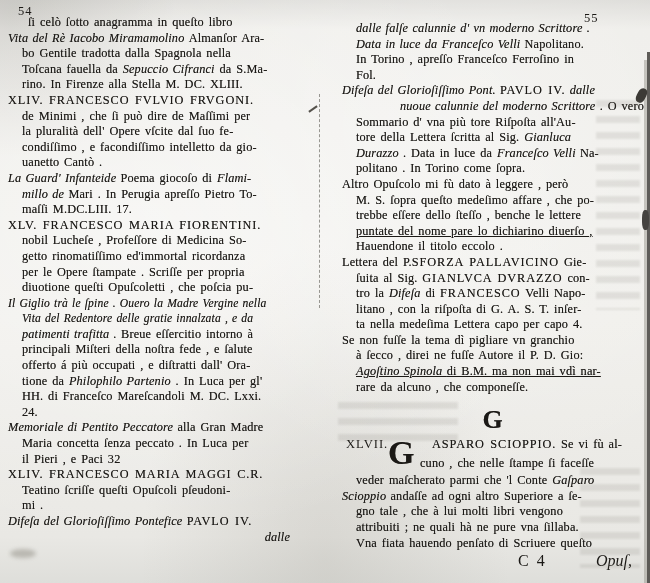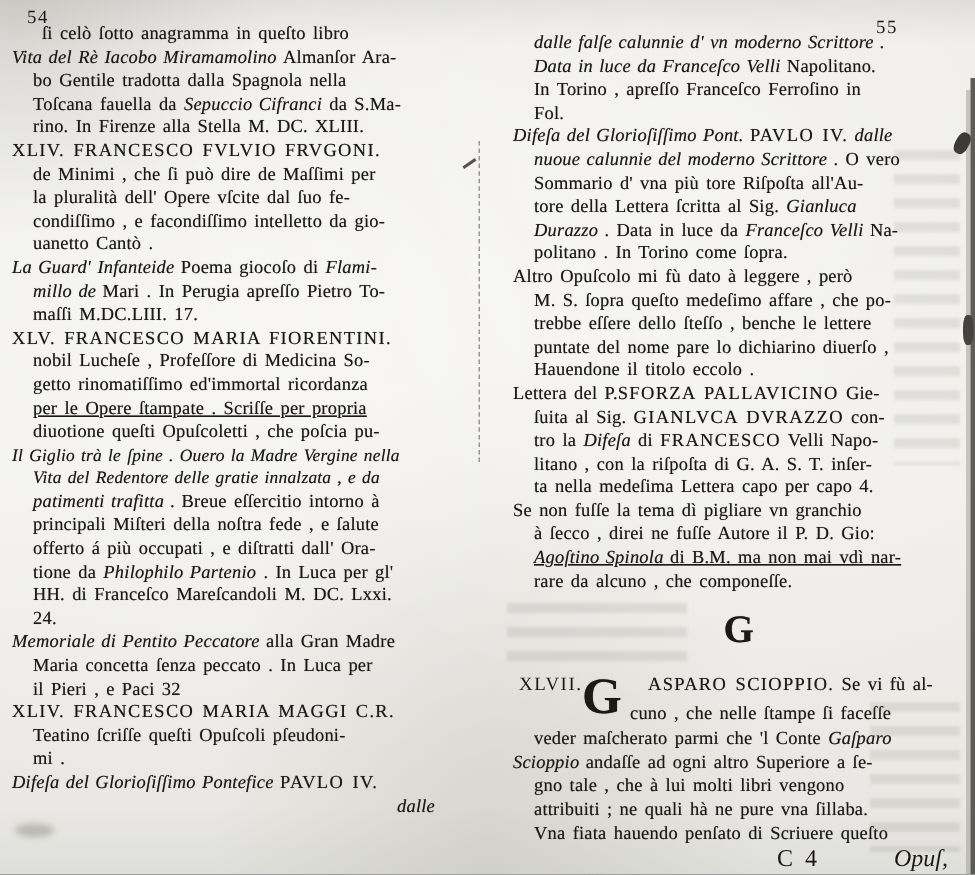--- a/index.html
+++ b/index.html
@@ -28,21 +28,21 @@
   .sg-r{font-style:normal;}
   .sg-i{font-style:italic;word-spacing:1px;}
   .sg-c{letter-spacing:.9px;}
   .sm{font-size:11.6px;}
   .cw{text-align:right;padding-right:20px;}
   .heading-g{
     text-align:center;font-size:26px;line-height:30px;height:30px;
     margin-top:10px;letter-spacing:1px;font-weight:bold;
     text-shadow:0 0 .5px rgba(20,18,14,.6);
   }
-  .dc-wrap{position:relative;margin-top:12px;}
+  .dc-wrap{position:relative;}
   .dc-line{height:19px;line-height:19px;}
   .dc-num{position:absolute;left:4px;top:2px;font-size:12.6px;letter-spacing:1px;}
   .dc-g{
     position:absolute;left:46px;top:1px;font-size:34px;line-height:34px;
     font-weight:bold;text-shadow:0 0 .6px rgba(20,18,14,.6);
   }
   .dc-l1{padding-left:90px;}
   .dc-l2{padding-left:78px;}
   .sig-line{position:relative;height:15.6px;margin-top:1px;}
   .sig-c4{position:absolute;left:176px;letter-spacing:2px;}
@@ -81,21 +81,21 @@
       <div class="line" style="padding-left: 14px; font-family: Liberation Serif, serif;"><span class="sg-r">de Minimi , che ſi può dire de Maſſimi per</span></div>
       <div class="line" style="padding-left: 14px;"><span class="sg-r">la pluralità dell' Opere vſcite dal ſuo fe-</span></div>
       <div class="line" style="padding-left: 14px;"><span class="sg-r">condiſſimo , e facondiſſimo intelletto da gio-</span></div>
       <div class="line" style="padding-left: 14px;"><span class="sg-r">uanetto Cantò .</span></div>
       <div class="line"><span class="sg-i">La Guard' Infanteide </span><span class="sg-r">Poema giocoſo di </span><span class="sg-i">Flami-</span></div>
       <div class="line" style="padding-left: 14px;"><span class="sg-i">millo de </span><span class="sg-r">Mari . In Perugia apreſſo Pietro To-</span></div>
       <div class="line" style="padding-left: 14px;"><span class="sg-r">maſſi M.DC.LIII. 17.</span></div>
       <div class="line"><span class="sg-c">XLV. FRANCESCO MARIA FIORENTINI.</span></div>
       <div class="line" style="padding-left: 14px;"><span class="sg-r">nobil Lucheſe , Profeſſore di Medicina So-</span></div>
       <div class="line" style="padding-left: 14px;"><span class="sg-r">getto rinomatiſſimo ed'immortal ricordanza</span></div>
-      <div class="line" style="padding-left: 14px; text-decoration: underline;"><span class="sg-r">per le Opere ſtampate . Scriſſe per propria</span></div>
+      <div class="line" style="padding-left: 14px;"><span class="sg-r">per le Opere ſtampate . Scriſſe per propria</span></div>
       <div class="line" style="padding-left: 14px;"><span class="sg-r">diuotione queſti Opuſcoletti , che poſcia pu-</span></div>
       <div class="line sm"><span class="sg-i">Il Giglio trà le ſpine . Ouero la Madre Vergine nella</span></div>
       <div class="line sm" style="padding-left: 14px;"><span class="sg-i">Vita del Redentore delle gratie innalzata , e da</span></div>
       <div class="line" style="padding-left: 14px;"><span class="sg-i">patimenti trafitta . </span><span class="sg-r">Breue eſſercitio intorno à</span></div>
       <div class="line" style="padding-left: 14px;"><span class="sg-r">principali Miſteri della noſtra fede , e ſalute</span></div>
       <div class="line" style="padding-left: 14px;"><span class="sg-r">offerto á più occupati , e diſtratti dall' Ora-</span></div>
       <div class="line" style="padding-left: 14px;"><span class="sg-r">tione da </span><span class="sg-i">Philophilo Partenio</span><span class="sg-r"> . In Luca per gl'</span></div>
       <div class="line" style="padding-left: 14px;"><span class="sg-r">HH. di Franceſco Mareſcandoli M. DC. Lxxi.</span></div>
       <div class="line" style="padding-left: 14px;"><span class="sg-r">24.</span></div>
       <div class="line"><span class="sg-i">Memoriale di Pentito Peccatore </span><span class="sg-r">alla Gran Madre</span></div>
@@ -108,29 +108,29 @@
       <div class="line cw"><span class="sg-i">dalle</span></div>
     </div>
 
   <div class="col col-right">
     <div id="col-right-top">
         <div class="line" style="padding-left: 14px;"><span class="sg-i">dalle falſe calunnie d' vn moderno Scrittore .</span></div>
         <div class="line" style="padding-left: 14px;"><span class="sg-i">Data in luce da Franceſco Velli </span><span class="sg-r">Napolitano.</span></div>
         <div class="line" style="padding-left: 14px;"><span class="sg-r">In Torino , apreſſo Franceſco Ferroſino in</span></div>
         <div class="line" style="padding-left: 14px; font-family: Liberation Serif, serif;"><span class="sg-r">Fol.</span></div>
         <div class="line"><span class="sg-i">Difeſa del Glorioſiſſimo Pont. </span><span class="sg-c">PAVLO IV.</span><span class="sg-i"> dalle</span></div>
-        <div class="line" style="padding-left: 14px;"><span class="sg-i">nuoue calunnie del moderno Scrittore </span><span class="sg-r">. O vero</span></div>
+        <div class="line" style="padding-left: 14px; text-align: right;"><span class="sg-i">nuoue calunnie del moderno Scrittore </span><span class="sg-r">. O vero</span></div>
         <div class="line" style="padding-left: 14px;"><span class="sg-r">Sommario d' vna più tore Riſpoſta all'Au-</span></div>
         <div class="line" style="padding-left: 14px;"><span class="sg-r">tore della Lettera ſcritta al Sig. </span><span class="sg-i">Gianluca</span></div>
         <div class="line" style="padding-left: 14px;"><span class="sg-i">Durazzo </span><span class="sg-r">. Data in luce da </span><span class="sg-i">Franceſco Velli </span><span class="sg-r">Na-</span></div>
         <div class="line" style="padding-left: 14px;"><span class="sg-r">politano . In Torino come ſopra.</span></div>
         <div class="line"><span class="sg-r">Altro Opuſcolo mi fù dato à leggere , però</span></div>
         <div class="line" style="padding-left: 14px;"><span class="sg-r">M. S. ſopra queſto medeſimo affare , che po-</span></div>
         <div class="line" style="padding-left: 14px;"><span class="sg-r">trebbe eſſere dello ſteſſo , benche le lettere</span></div>
-        <div class="line" style="padding-left: 14px;"><span class="sg-r">puntate del nome pare lo dichiarino diuerſo ,</span></div>
+        <div class="line" style="padding-left: 14px; text-decoration: underline;"><span class="sg-r">puntate del nome pare lo dichiarino diuerſo ,</span></div>
         <div class="line" style="padding-left: 14px;"><span class="sg-r">Hauendone il titolo eccolo .</span></div>
         <div class="line"><span class="sg-r">Lettera del P.</span><span class="sg-c">SFORZA PALLAVICINO</span><span class="sg-r"> Gie-</span></div>
         <div class="line" style="padding-left: 14px;"><span class="sg-r">ſuita al Sig. </span><span class="sg-c">GIANLVCA DVRAZZO</span><span class="sg-r"> con-</span></div>
         <div class="line" style="padding-left: 14px;"><span class="sg-r">tro la </span><span class="sg-i">Difeſa</span><span class="sg-r"> di </span><span class="sg-c">FRANCESCO</span><span class="sg-r"> Velli Napo-</span></div>
         <div class="line" style="padding-left: 14px;"><span class="sg-r">litano , con la riſpoſta di G. A. S. T. inſer-</span></div>
         <div class="line" style="padding-left: 14px;"><span class="sg-r">ta nella medeſima Lettera capo per capo 4.</span></div>
         <div class="line"><span class="sg-r">Se non fuſſe la tema dì pigliare vn granchio</span></div>
         <div class="line" style="padding-left: 14px;"><span class="sg-r">à ſecco , direi ne fuſſe Autore il P. D. Gio:</span></div>
         <div class="line" style="padding-left: 14px; text-decoration: underline;"><span class="sg-i">Agoſtino Spinola </span><span class="sg-r">di B.M. ma non mai vdì nar-</span></div>
         <div class="line" style="padding-left: 14px;"><span class="sg-r">rare da alcuno , che componeſſe.</span></div>

